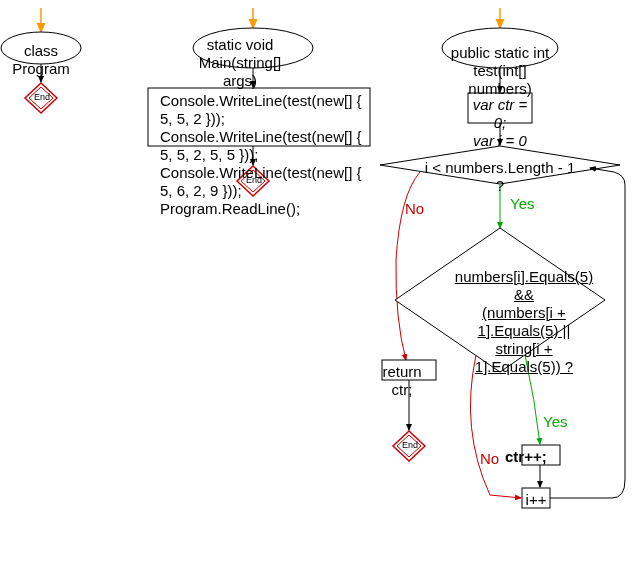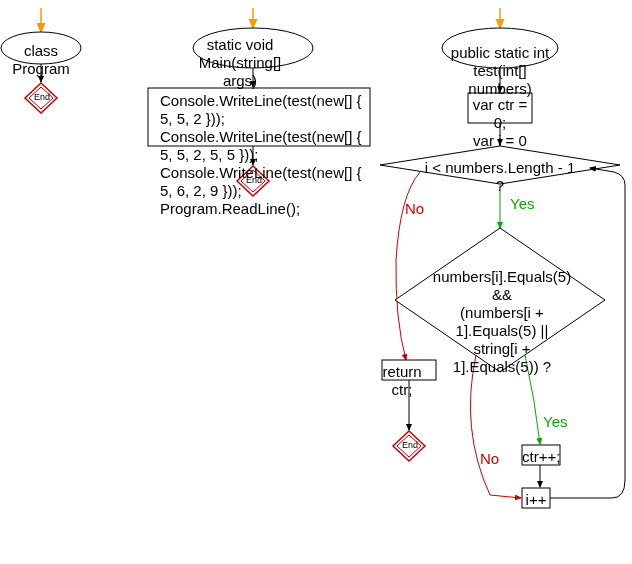--- a/index.html
+++ b/index.html
@@ -132,38 +132,38 @@
   <span>Console.WriteLine(test(new[] { 5, 5, 2, 5, 5 }));</span><br>
   <span>Console.WriteLine(test(new[] { 5, 6, 2, 9 }));</span><br>
   <span>Program.ReadLine();</span>
 </div>
 
 <div class="txt center" style="left:450px; top:44px; width:100px;">
   <span>public static int</span><br>
   <span>test(int[] numbers)</span>
 </div>
 
-<div class="txt center" style="left:470px; top:96px; width:60px;">
+<div class="txt center" style="left:470px; top:96px; width:60px;font-style:italic;">
   <span>var ctr = 0;</span><br>
   <span>var i = 0</span>
 </div>
 
 <div class="txt center" style="left:420px; top:159px; width:160px;">i &lt; numbers.Length - 1 ?</div>
 
 <div class="txt center" style="left:382px; top:363px; width:40px;">return ctr;</div>
 
-<div class="txt center" style="left:432px; top:268px; width:140px;">
+<div class="txt center" style="left:454px; top:268px; width:140px;text-decoration:underline;">
   <span>numbers[i].Equals(5) &amp;&amp;</span><br>
   <span>(numbers[i +</span><br>
   <span>1].Equals(5) ||</span><br>
   <span>string[i +</span><br>
   <span>1].Equals(5)) ?</span>
 </div>
 
-<div class="txt center" style="left:522px; top:448px; width:38px;">ctr++;</div>
+<div class="txt center" style="left:505px; top:448px; width:38px;font-weight:bold;">ctr++;</div>
 <div class="txt center" style="left:522px; top:491px; width:28px;">i++</div>
 
 <div class="txt" style="left:34px; top:92px; font-size:9px;">End</div>
 <div class="txt" style="left:246px; top:175px; font-size:9px;">End</div>
 <div class="txt" style="left:402px; top:440px; font-size:9px;">End</div>
 
 <div class="txt green-txt" style="left:510px; top:195px;">Yes</div>
 <div class="txt red-txt" style="left:405px; top:200px;">No</div>
 <div class="txt green-txt" style="left:543px; top:413px;">Yes</div>
 <div class="txt red-txt" style="left:480px; top:450px;">No</div>

